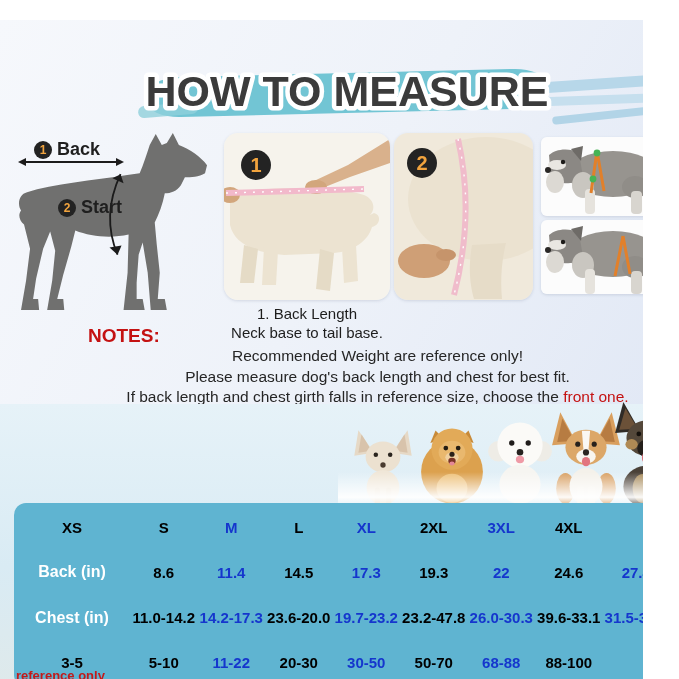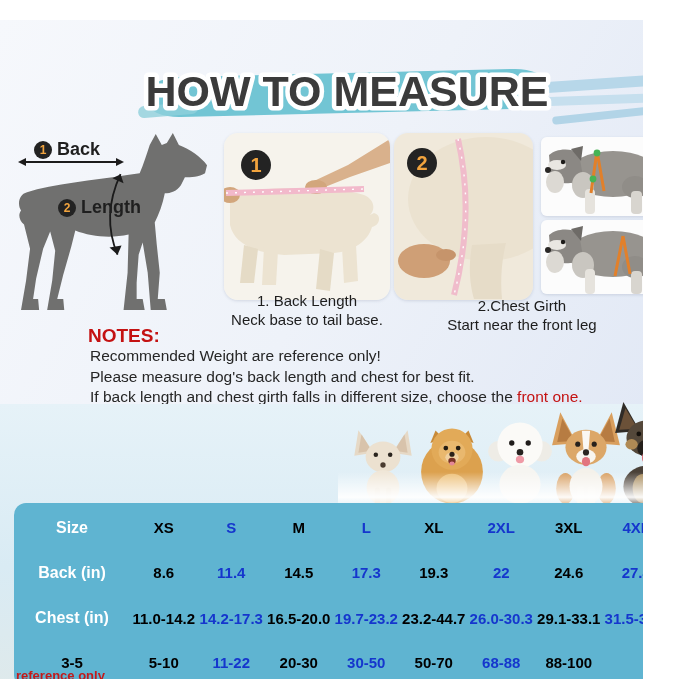--- a/index.html
+++ b/index.html
@@ -35,21 +35,21 @@
   .harrow::before{left:-2px;border-right:8px solid #1c1c1c;}
   .harrow::after{right:-2px;border-left:8px solid #1c1c1c;}
 
   
   .photo{border-radius:14px;overflow:hidden;box-shadow:0 1px 3px rgba(80,90,120,.18);}
   .photo svg{display:block;}
   .caption{color:#1d1d1d;font-size:15px;line-height:19px;text-align:center;}
 
   
   .notes-heading{left:88px;top:305px;color:#c41212;font-weight:bold;font-size:19px;}
-  .notes-body{left:90px;top:326px;width:575px;color:#262626;font-size:15.5px;line-height:20.5px;}
+  .notes-body{left:90px;top:326px;width:575px;color:#262626;font-size:15.5px;line-height:20.5px;text-align:center;}
   .notes-body .hl{color:#c41212;}
 
   
   .panel{left:0;top:384px;width:679px;height:295px;
     background:linear-gradient(#e6f2f8 0%,#d9ebf4 55%,#dfe9ea 100%);}
   .fog{left:338px;top:452px;width:341px;height:36px;
     background:linear-gradient(to bottom,rgba(255,255,255,0) 0%,rgba(255,255,255,.95) 70%,rgba(255,255,255,0) 100%);}
 
   
   .size-table{left:14px;top:483px;width:656px;height:184px;background:#5fb4d1;
@@ -91,21 +91,21 @@
     <path fill="#1b1b1b" d="M113,42 L105,46 L116,51 Z"></path>
     <path fill="#1b1b1b" d="M110,122 L102,115 L114,113 Z"></path>
   </svg>
   <div class="abs diagram-label" style="left:34px;top:119px;">
     <span class="badge">1</span>
     <span>Back</span>
   </div>
   <div class="abs harrow"></div>
   <div class="abs diagram-label" style="left:58px;top:177px;">
     <span class="badge">2</span>
-    <span>Length</span>
+    <span>Start</span>
   </div>
 
   <div class="abs photo" style="left:224px;top:113px;width:166px;height:167px;">
     <svg width="166" height="167" viewBox="0 0 166 167">
       <rect width="166" height="167" fill="#f6f3ec"></rect>
 
       <path fill="#ece3d1" d="M6,60 C40,54 110,52 140,62 C150,66 152,76 146,82 L150,80 C158,82 156,92 148,94
         C144,108 130,118 110,120 L60,122 C30,120 10,110 6,92 Z"></path>
       <path fill="#e5dbc6" d="M20,112 L16,150 L30,150 L34,116 Z"></path>
       <path fill="#ece3d1" d="M40,114 L38,152 L52,152 L54,118 Z"></path>
@@ -168,34 +168,30 @@
 
   <div class="abs photo" style="left:541px;top:200px;width:131px;height:74px;border-radius:6px;">
     <svg width="131" height="74" viewBox="0 0 131 74">
       <rect width="131" height="74" fill="#fcfcfc"></rect>
       <use href="#schnauzer" width="131" height="79" y="-3"></use>
       <path d="M82,16 L74,56 M82,16 L89,54" stroke="#e2802a" stroke-width="3" fill="none"></path>
       <path d="M108,8 l16,13 M124,8 l-16,13" stroke="#cf2a1c" stroke-width="4" fill="none" stroke-linecap="round"></path>
     </svg>
   </div>
 
-  <div class="abs caption" style="left:212px;top:271px;width:190px;text-align:center;">
+  <div class="abs caption" style="left:212px;top:284px;width:190px;text-align:center;">
     <div>1. Back Length</div>
     <div>Neck base to tail base.</div>
-  </div>
-  <div class="abs caption" style="left:406px;top:276px;width:232px;">
-    <div>2.Chest Girth</div>
-    <div>Start near the front leg</div>
   </div>
 
   <div class="abs notes-heading">NOTES:</div>
   <div class="abs notes-body">
     <div>Recommended Weight are reference only!</div>
     <div>Please measure dog's back length and chest for best fit.</div>
-    <div><span>If back length and chest girth falls in different size, choose the </span><span class="hl">front one.</span></div>
+    <div><span>If back length and chest girth falls in reference size, choose the </span><span class="hl">front one.</span></div>
   </div>
 
   <div class="abs panel"></div>
 
   <svg class="abs" style="left:350px;top:404px;" width="66" height="82" viewBox="0 0 60 80">
     <polygon points="6,6 21,28 2,31" fill="#e6d9c6"></polygon>
       <polygon points="54,6 39,28 58,31" fill="#e6d9c6"></polygon>
     <polygon points="9,10 19,26 6,28" fill="#d8c3ab"></polygon>
       <polygon points="51,10 41,26 54,28" fill="#d8c3ab"></polygon>
     <ellipse cx="30" cy="32" rx="17" ry="15" fill="#ece1d0"></ellipse>
@@ -261,21 +257,20 @@
     <ellipse cx="34" cy="47" rx="8.5" ry="8" fill="#241f1b"></ellipse>
     <circle cx="34" cy="43" r="3" fill="#121110"></circle>
     <ellipse cx="34" cy="56" rx="4" ry="6" fill="#d96d77"></ellipse>
     <ellipse cx="34" cy="84" rx="22" ry="20" fill="#4a4138"></ellipse>
     <ellipse cx="31" cy="86" rx="10" ry="14" fill="#a98d5e"></ellipse>
   </svg>
   <div class="abs fog"></div>
 
   <div class="abs size-table">
     <div class="trow">
-      <div class="cell rlabel">Size</div>
       <div class="cell">XS</div>
       <div class="cell">S</div>
       <div class="cell">M</div>
       <div class="cell">L</div>
       <div class="cell">XL</div>
       <div class="cell">2XL</div>
       <div class="cell">3XL</div>
       <div class="cell">4XL</div>
     </div>
     <div class="trow">
@@ -286,25 +281,25 @@
       <div class="cell">17.3</div>
       <div class="cell">19.3</div>
       <div class="cell">22</div>
       <div class="cell">24.6</div>
       <div class="cell">27.4</div>
     </div>
     <div class="trow">
       <div class="cell rlabel">Chest  (in)</div>
       <div class="cell">11.0-14.2</div>
       <div class="cell">14.2-17.3</div>
-      <div class="cell">16.5-20.0</div>
+      <div class="cell">23.6-20.0</div>
       <div class="cell">19.7-23.2</div>
-      <div class="cell">23.2-44.7</div>
+      <div class="cell">23.2-47.8</div>
       <div class="cell">26.0-30.3</div>
-      <div class="cell">29.1-33.1</div>
+      <div class="cell">39.6-33.1</div>
       <div class="cell">31.5-37.0</div>
     </div>
     <div class="trow">
       <div class="cell">3-5</div>
       <div class="cell">5-10</div>
       <div class="cell">11-22</div>
       <div class="cell">20-30</div>
       <div class="cell">30-50</div>
       <div class="cell">50-70</div>
       <div class="cell">68-88</div>

